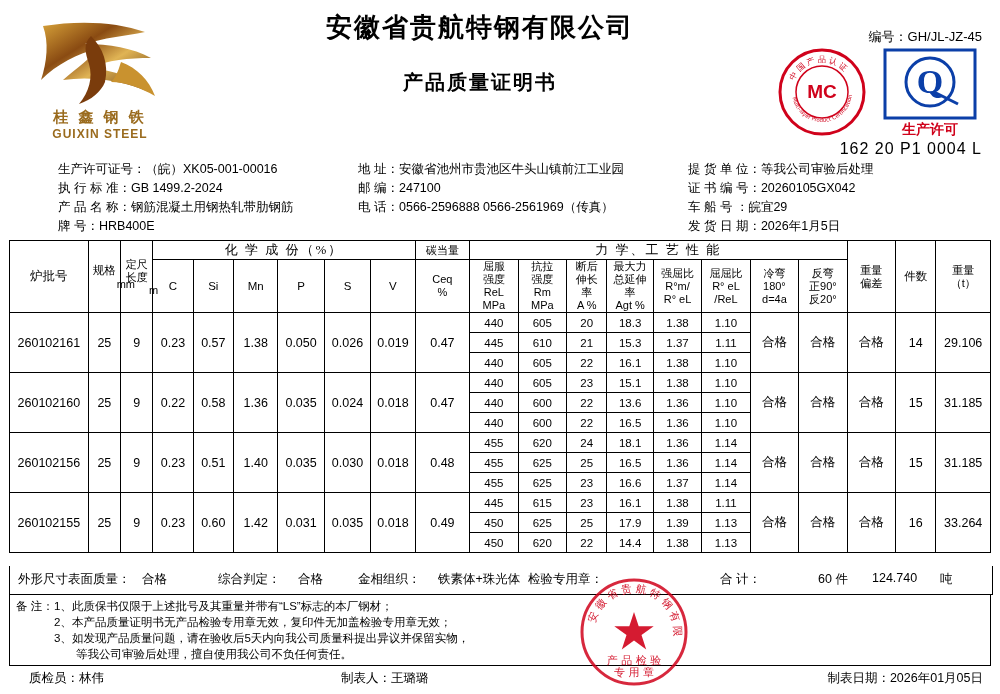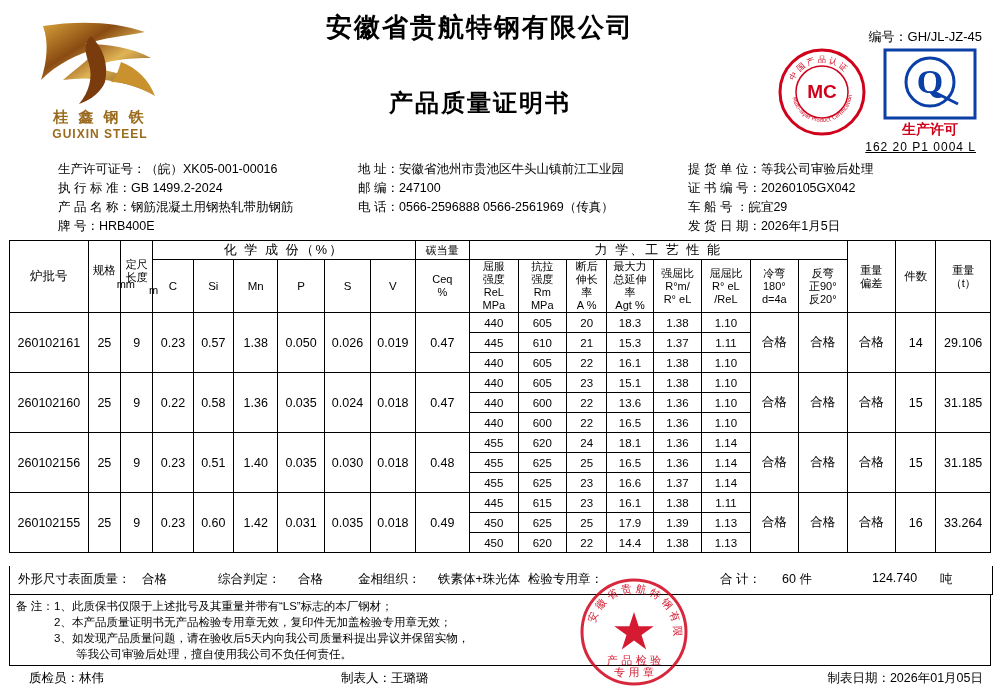--- a/index.html
+++ b/index.html
@@ -18,43 +18,43 @@
   .logo{
     position:absolute;left:20px;top:18px;width:160px;height:125px;
     text-align:center;
   }
   .logo-mark{width:150px;height:92px;margin:0 auto;position:relative;}
   .logo-cn{font-size:15px;font-weight:bold;color:#9a6b1e;letter-spacing:3px;margin-top:-2px;}
   .logo-en{font-size:12px;font-weight:bold;color:#9a6b1e;letter-spacing:1px;}
 
   .titles{position:absolute;left:200px;top:10px;width:560px;text-align:center;}
   .title-main{font-size:26px;font-weight:bold;letter-spacing:2px;font-family:"DejaVu Sans",sans-serif;}
-  .title-sub{font-size:24px;font-weight:bold;letter-spacing:2px;margin-top:42px;font-family:"DejaVu Sans",sans-serif;}
+  .title-sub{font-size:20px;font-weight:bold;letter-spacing:2px;margin-top:24px;font-family:"DejaVu Sans",sans-serif;}
 
   .docno{position:absolute;right:18px;top:28px;font-size:13px;}
-  .barcode-no{position:absolute;right:24px;top:140px;font-size:12px;letter-spacing:1px;text-decoration:underline;}
+  .barcode-no{position:absolute;right:18px;top:140px;font-size:16px;letter-spacing:1px;}
 
   
   .seal-mc{position:absolute;left:778px;top:48px;width:88px;height:88px;}
   .seal-q{position:absolute;left:882px;top:48px;width:96px;height:92px;}
 
   
   .info{position:absolute;left:0;top:160px;width:1000px;font-size:12.5px;line-height:19px;padding-left:48px;}
   .info-row{display:flex;}
   .col1{width:300px;padding-left:10px;}
   .col2{width:330px;}
   .col3{width:350px;}
   .lbl{display:inline-block;}
 
   
   table{border-collapse:collapse;table-layout:fixed;}
   .maintable{position:absolute;left:9px;top:240px;width:982px;font-size:11.5px;}
   .maintable th,.maintable td{border:1px solid #000;text-align:center;vertical-align:middle;padding:0;}
   .maintable th{font-weight:normal;}
-  .grp{font-size:13px;letter-spacing:2px;}
+  .grp{font-size:13px;letter-spacing:2px;font-family:Liberation Serif, serif;}
   .vhead{font-size:11px;line-height:13px;}
   .sub{font-size:11px;margin-left:28px;}
   .datarow td{height:19px;}
   .furnace{font-size:12.5px;}
   .big{font-size:12.5px;}
 
   
   .bottombar{position:absolute;left:9px;top:566px;width:982px;height:28px;border:1px solid #000;border-top:none;font-size:12.5px;}
   .bottombar .cell{position:absolute;top:5px;}
 
@@ -412,21 +412,21 @@
 
   <div class="bottombar">
     <span class="cell" style="left:8px">外形尺寸表面质量：</span>
     <span class="cell" style="left:132px">合格</span>
     <span class="cell" style="left:208px">综合判定：</span>
     <span class="cell" style="left:288px">合格</span>
     <span class="cell" style="left:348px">金相组织：</span>
     <span class="cell" style="left:428px">铁素体+珠光体</span>
     <span class="cell" style="left:518px">检验专用章：</span>
     <span class="cell" style="left:710px">合 计：</span>
-    <span class="cell" style="left:772px">60  件</span>
+    <span class="cell" style="left:808px">60  件</span>
     <span class="cell" style="left:862px">124.740</span>
     <span class="cell" style="left:930px">吨</span>
   </div>
 
   <div class="notes">
     <div class="nl">
       <span class="nlabel">备 注：</span>
       <span class="ntext"><span>1、</span><span>此质保书仅限于上述批号及其重量并带有“LS”标志的本厂钢材；</span></span>
     </div>
     <div class="nl">

